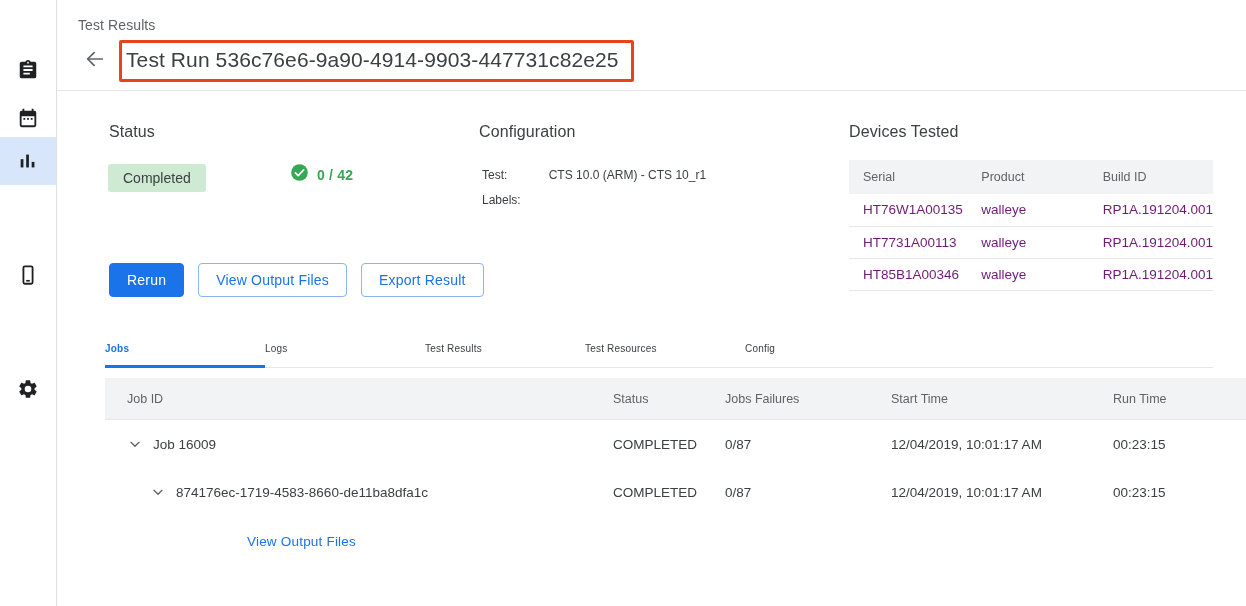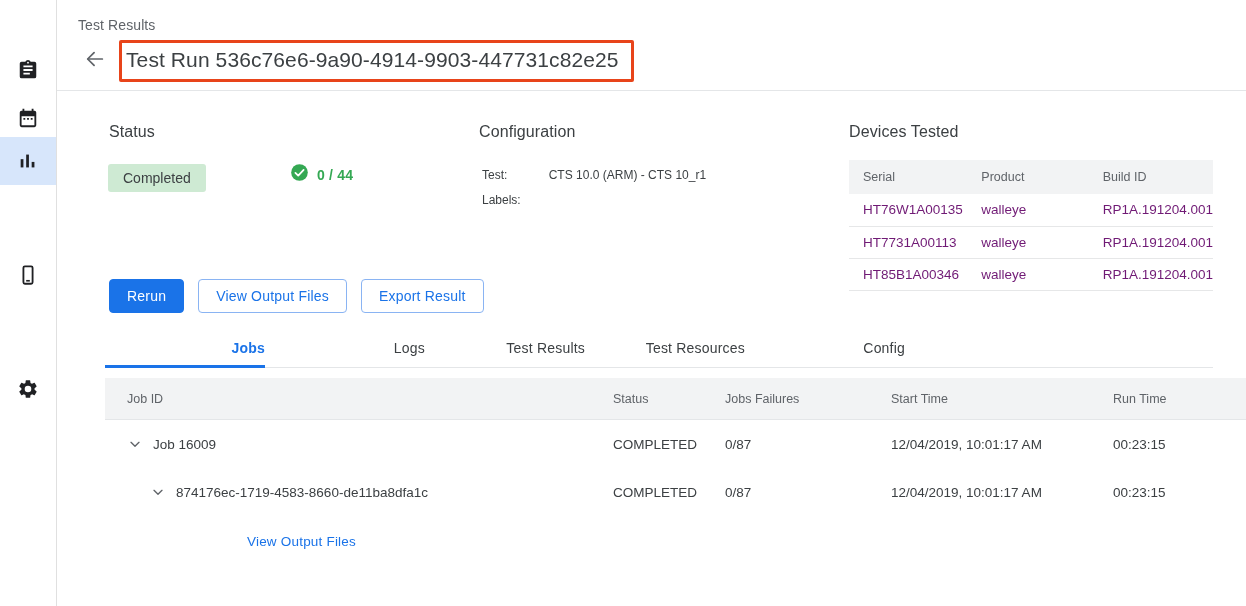--- a/index.html
+++ b/index.html
@@ -90,36 +90,36 @@
     text-align: left; height: 34px; padding: 0 0 0 14px; font-size: 12.5px;
   }
   .devtable tbody td {
     height: 32px; padding: 0 0 0 14px; color: #701a75; font-size: 13.5px;
     border-bottom: 1px solid #e6e7e8; white-space: nowrap;
   }
   .devtable .c-serial { width: 120px; }
   .devtable .c-product { width: 145px; }
 
   
-  .actions { position: absolute; left: 52px; top: 279px; display: flex; gap: 14px; }
+  .actions { position: absolute; left: 52px; top: 263px; display: flex; gap: 14px; }
   .btn {
     height: 34px; border-radius: 4px; font-size: 14px; cursor: pointer;
     display: flex; align-items: center; padding: 0 17px; letter-spacing: .2px;
     font-family: "Liberation Sans", sans-serif;
   }
   .btn-filled { background: #1a73e8; color: #ffffff; border: 1px solid #1a73e8; }
   .btn-outline { background: #ffffff; color: #1a73e8; border: 1px solid #8ab4f3; }
 
   
   .tabs {
     position: absolute; left: 48px; right: 33px; top: 330px;
     height: 38px; display: flex; border-bottom: 1px solid #e4e6e8;
   }
   .tab {
-    width: 160px; text-align: right; font-size: 14px; color: #3c4043;
+    width: 160px; text-align: left; font-size: 10px; color: #3c4043;
     cursor: pointer; line-height: 37px; position: relative; letter-spacing: .2px;
   }
   .tab.active { color: #1a73e8; font-weight: bold; }
   .tab.active:after {
     content: ""; position: absolute; left: 0; right: 0; bottom: -1px;
     height: 3px; background: #1a73e8;
   }
 
   
   .jobs { position: absolute; left: 48px; top: 378px; width: 1165px; }
@@ -212,21 +212,21 @@
 
     <div class="sec-h" id="h-status">Status</div>
     <div class="status-badge">Completed</div>
     <div class="pass-group">
       <span>
         <svg width="19" height="19" viewBox="0 0 24 24">
           <circle cx="12" cy="12" r="10.5" fill="#34a853"></circle>
           <polyline points="6.8,12.4 10.4,16 17.2,8.6" fill="none" stroke="#ffffff" stroke-width="2.2" stroke-linecap="round" stroke-linejoin="round"></polyline>
         </svg>
       </span>
-      <span class="pass-count">0 / 44</span>
+      <span class="pass-count">0 / 42</span>
     </div>
 
     <div class="sec-h" id="h-config">Configuration</div>
     <table class="config-table">
       <tbody>
           <tr>
         <td class="k">Test:</td>
         <td class="v">CTS 10.0 (ARM) - CTS 10_r1</td>
       </tr>
       <tr>

